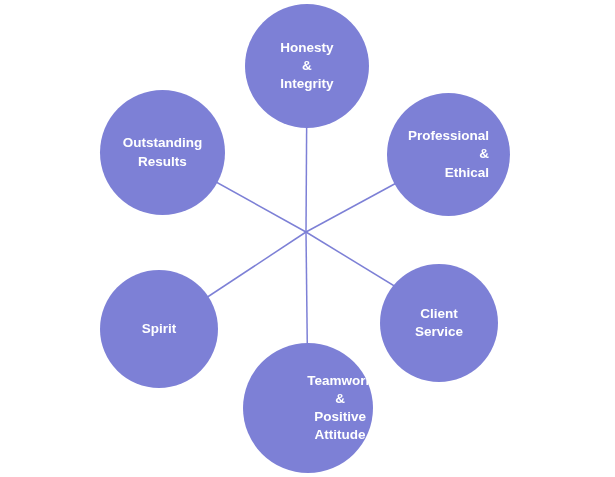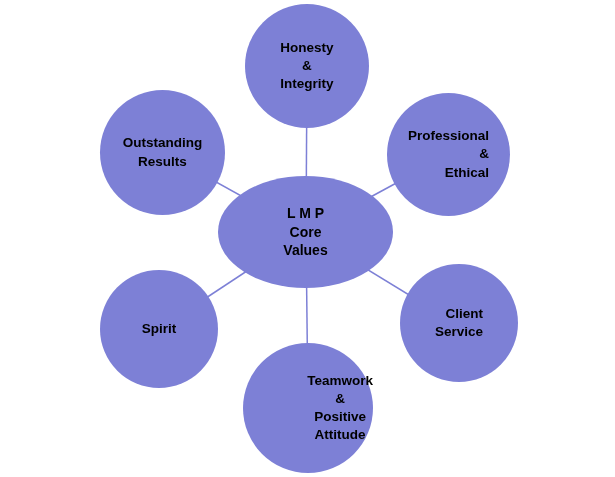--- a/index.html
+++ b/index.html
@@ -26,64 +26,59 @@
     stroke: var(--accent, #7d80d6);
     stroke-width: 1.5;
   }
   .node {
     position: absolute;
     background: var(--accent, #7d80d6);
     display: flex;
     align-items: center;
     justify-content: center;
     text-align: center;
-    color: #000000;
+    color: #ffffff;
     font-weight: bold;
     font-size: 13.5px;
     line-height: 1.35;
   }
   .node .label {
     white-space: pre-line;
     display: block;
   }
   .circle { border-radius: 50%; }
   .center {
     left: 218px;
     top: 176px;
     width: 175px;
     height: 112px;
     border-radius: 50%;
     font-size: 14px;
   }
   .n0 { left: 245px; top: 4px;   width: 124px; height: 124px; }
   .n1 { left: 387px; top: 93px;  width: 123px; height: 123px; text-align: right; }
-  .n2 { left: 400px; top: 264px; width: 118px; height: 118px; text-align: right; }
+  .n2 { left: 380px; top: 264px; width: 118px; height: 118px; }
   .n3 { left: 243px; top: 343px; width: 130px; height: 130px; justify-content: flex-end; }
   .n4 { left: 100px; top: 270px; width: 118px; height: 118px; }
   .n5 { left: 100px; top: 90px;  width: 125px; height: 125px; }
 </style>
 </head>
 <body>
 
 <div class="diagram">
 
   <svg class="connectors" viewBox="0 0 615 477" xmlns="http://www.w3.org/2000/svg" aria-hidden="true">
     <line x1="306" y1="232" x2="307" y2="66"></line>
     <line x1="306" y1="232" x2="448" y2="155"></line>
     <line x1="306" y1="232" x2="455" y2="323"></line>
     <line x1="306" y1="232" x2="308" y2="408"></line>
     <line x1="306" y1="232" x2="159" y2="329"></line>
     <line x1="306" y1="232" x2="162" y2="152"></line>
   </svg>
 
-  <div class="node center">
-    <span class="label">L M P
-Core
-Values</span>
-  </div>
 
   <div class="node circle n0">
     <span class="label">Honesty
 &amp;
 Integrity</span>
   </div>
 
   <div class="node circle n1">
     <span class="label">Professional
 &amp;

